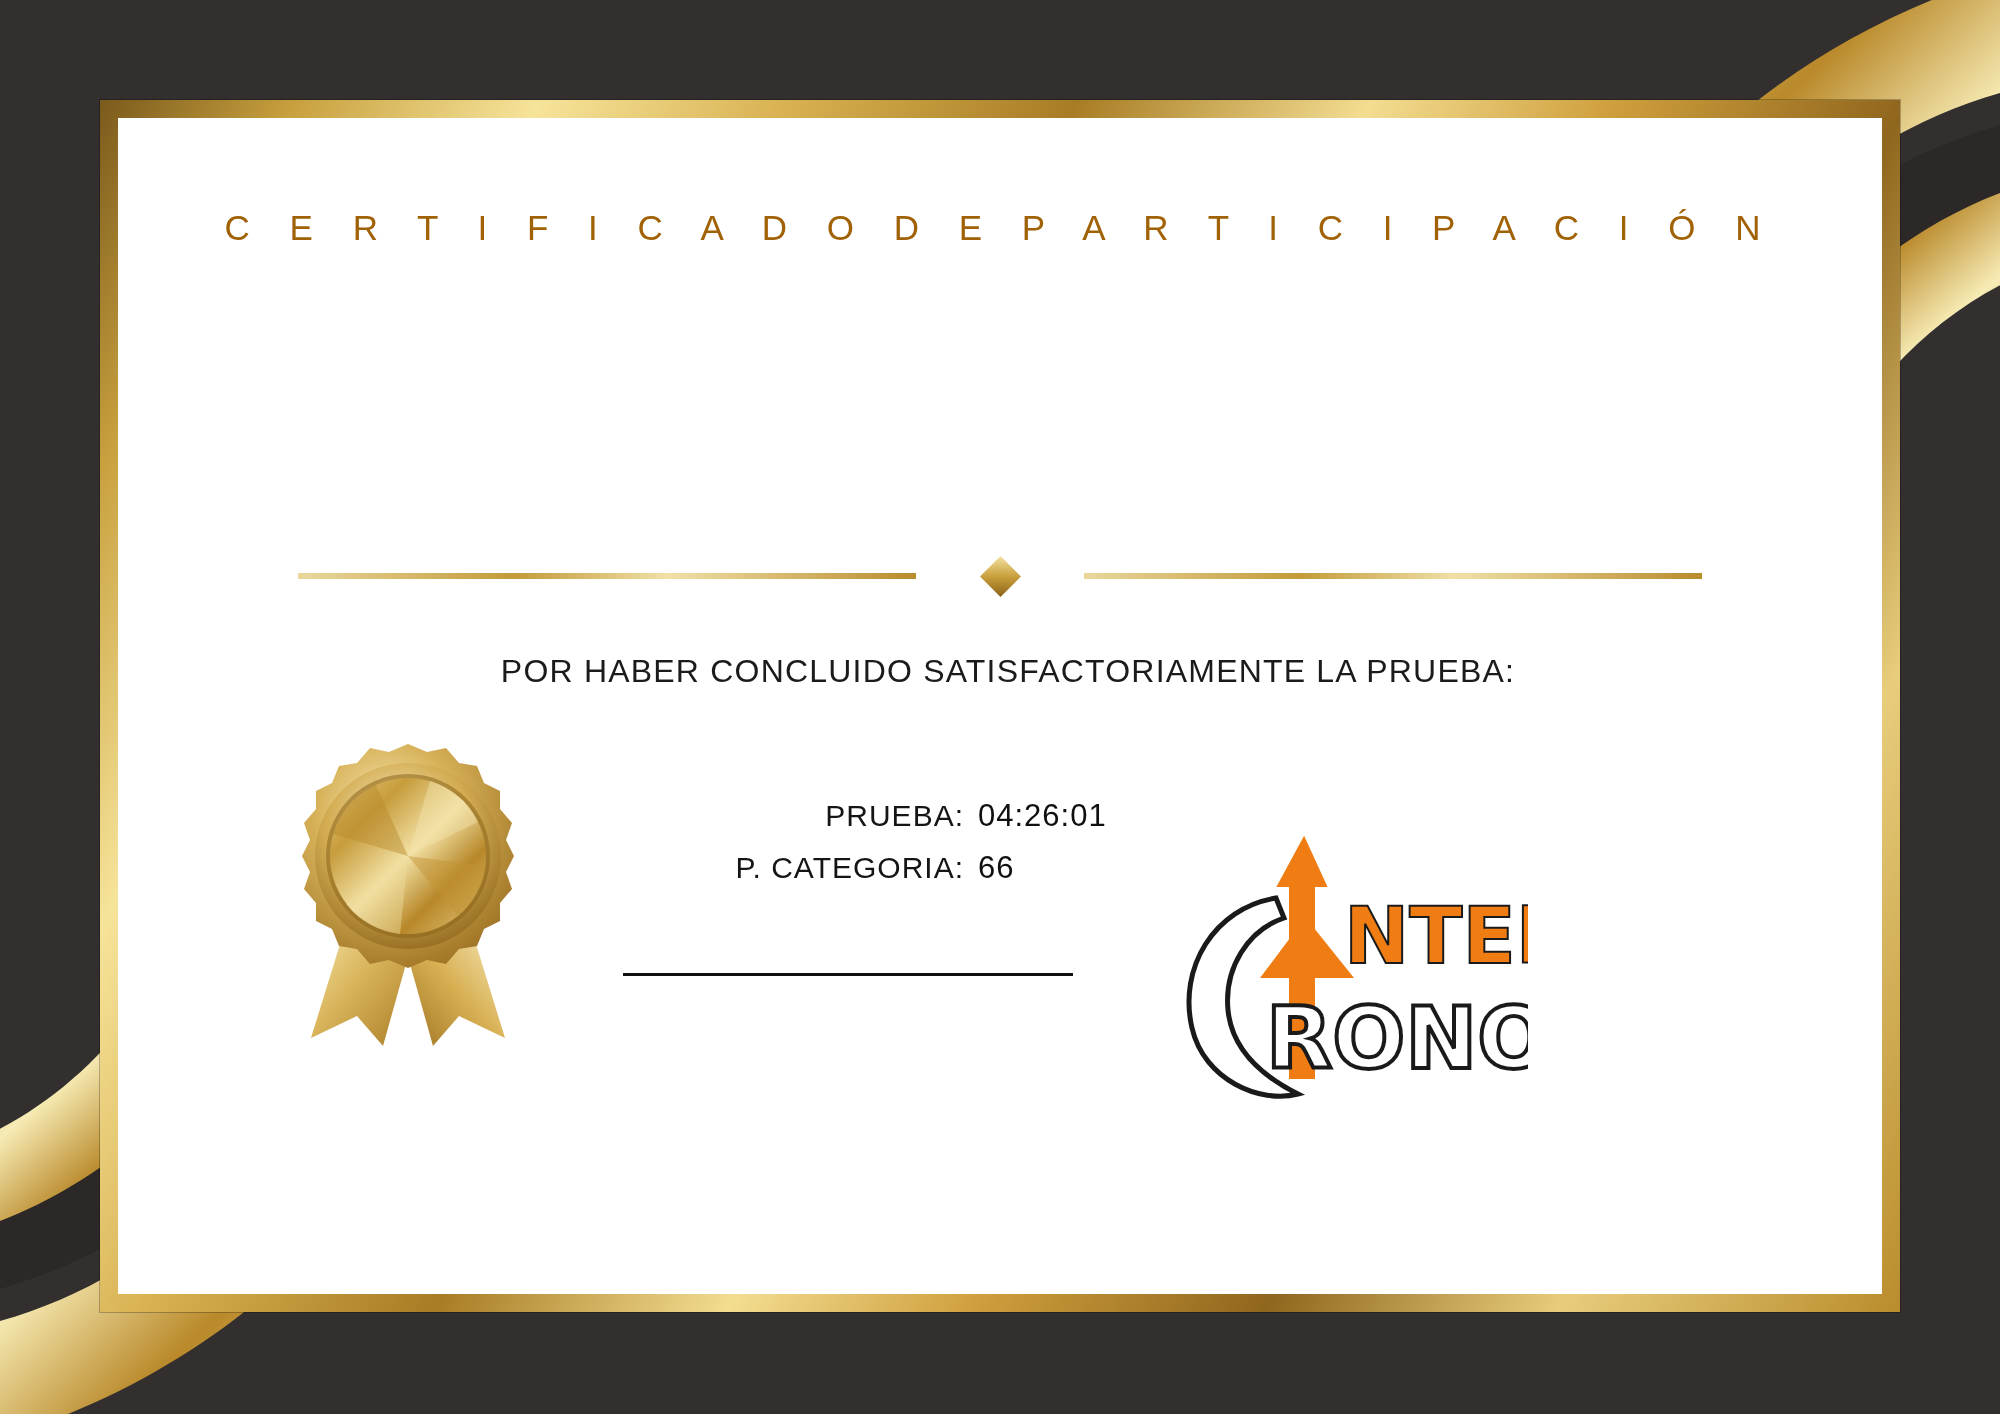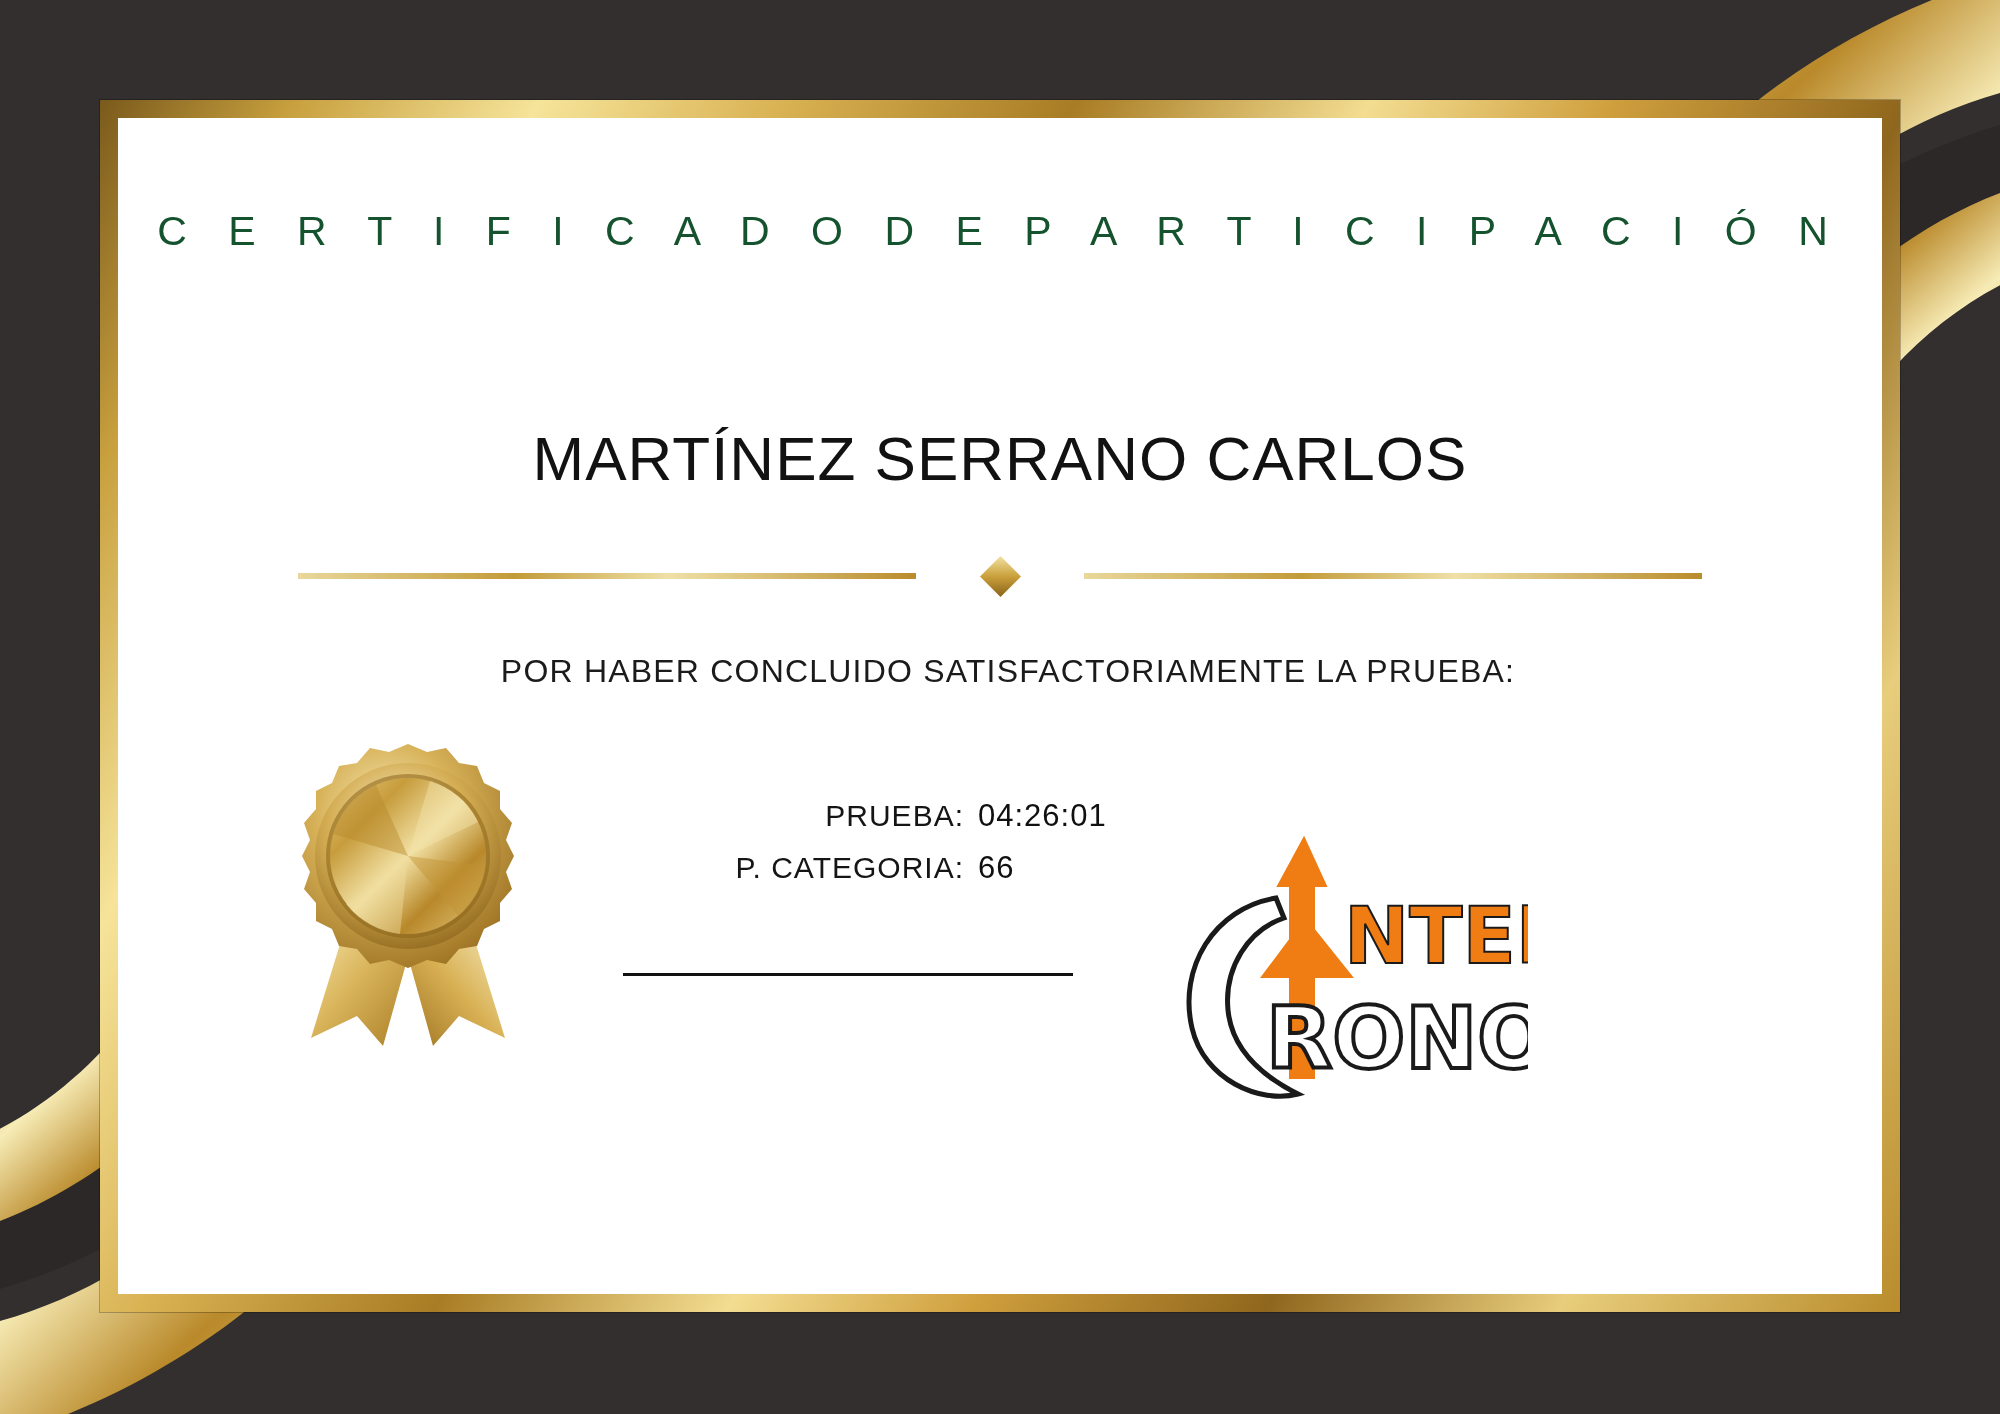--- a/index.html
+++ b/index.html
@@ -53,23 +53,23 @@
     box-sizing: border-box;
   }
 
   
   .cert-title {
     position: absolute;
     top: 90px;
     left: 0;
     right: 0;
     text-align: center;
-    font-size: 41px;
+    font-size: 35px;
     letter-spacing: 15px;
-    color: #14532d;
+    color: #a16207;
     font-weight: 400;
     white-space: nowrap;
   }
 
   .participant-name {
     position: absolute;
     top: 305px;
     left: 0;
     right: 0;
     text-align: center;
@@ -205,21 +205,20 @@
     <path d="M0,520 L0,400 C200,370 360,220 430,0 L550,0 C480,270 270,460 0,520 Z" fill="url(#goldGradBL)"></path>
     <path d="M0,370 L0,305 C160,270 290,140 345,0 L430,0 C365,190 220,325 0,370 Z" fill="#2b2827"></path>
     <path d="M0,305 L0,220 C110,185 195,100 240,0 L345,0 C290,140 160,270 0,305 Z" fill="url(#goldGradBL)"></path>
   </svg>
 
   <div class="gold-frame">
     <div class="frame-inner">
 
       <div class="cert-title">C E R T I F I C A D O   D E   P A R T I C I P A C I Ó N</div>
 
-      <div class="participant-name">MARTÍNEZ SERRANO  CARLOS</div>
 
       <div class="divider">
         <div class="bar left"></div>
         <div class="diamond"></div>
         <div class="bar right"></div>
       </div>
 
       <div class="subtitle">POR HABER CONCLUIDO SATISFACTORIAMENTE LA PRUEBA:</div>
 
       <svg class="medal" viewBox="0 0 250 310">

